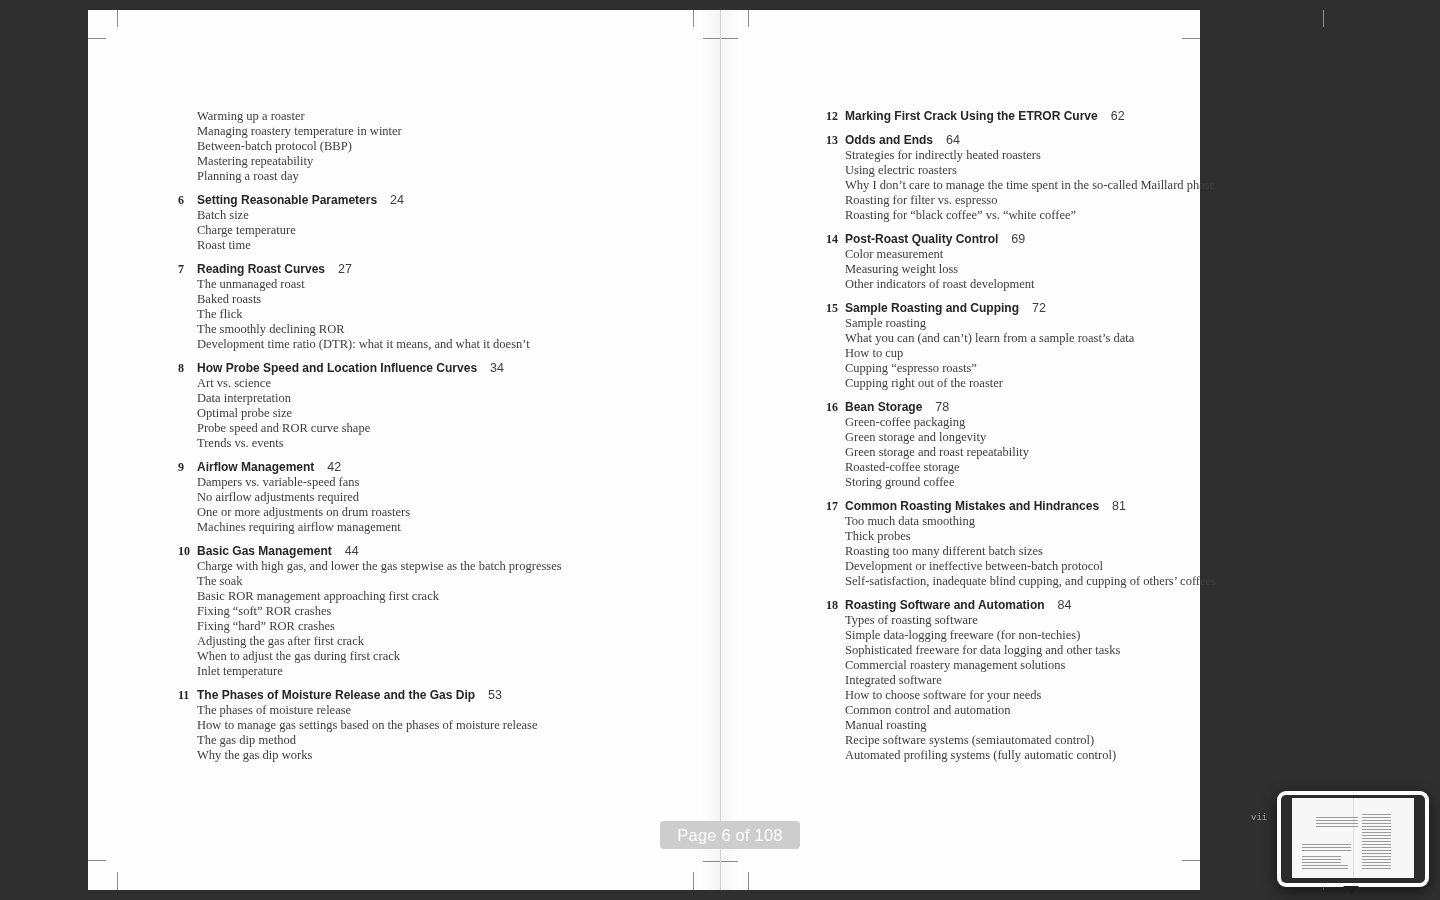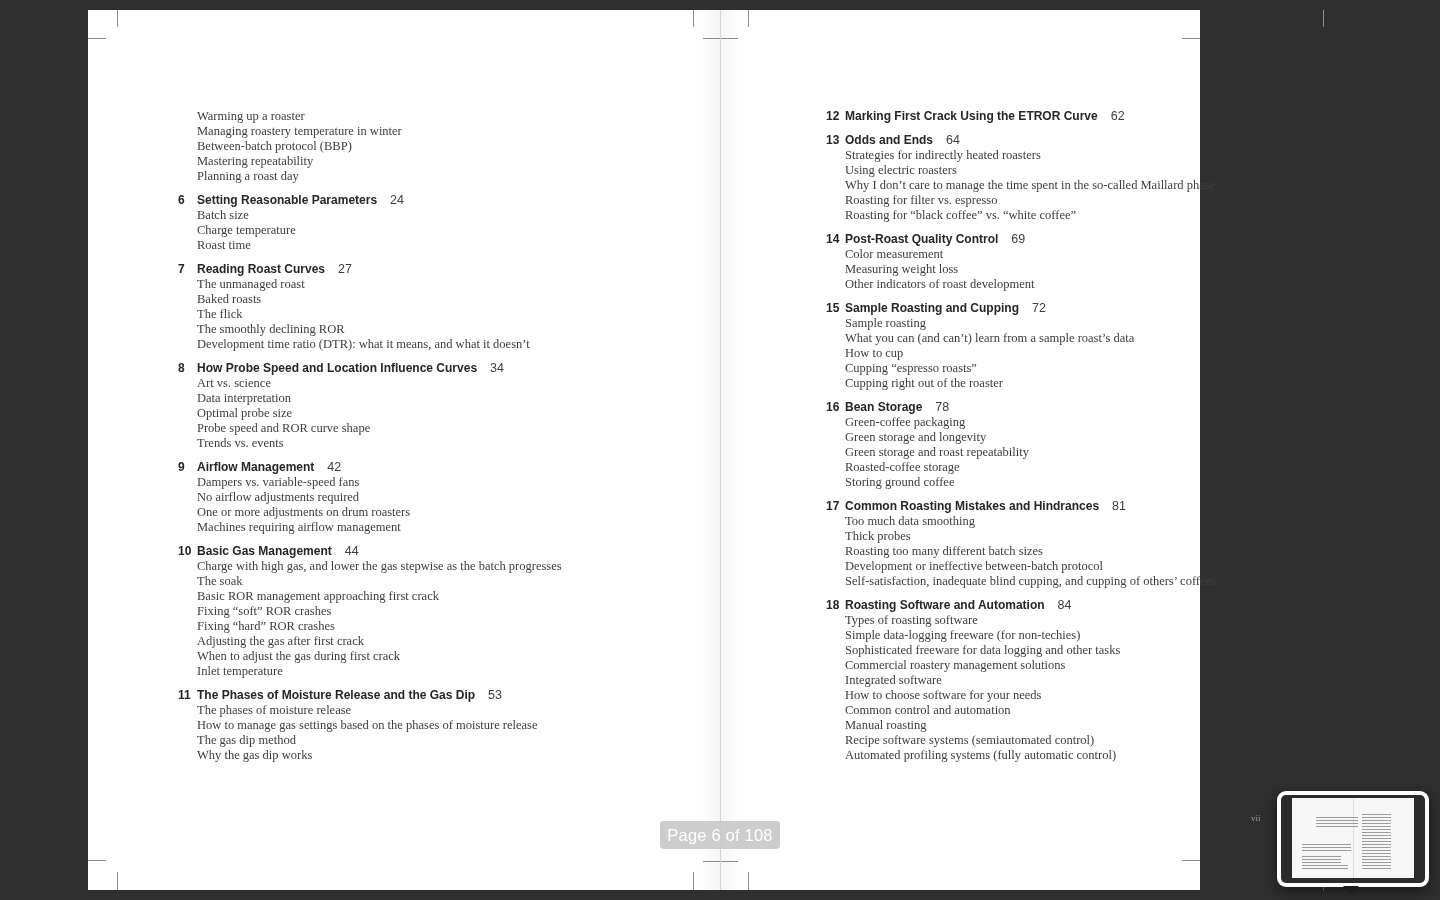--- a/index.html
+++ b/index.html
@@ -37,37 +37,37 @@
   }
   .col-left  { left:90px;  width:505px; }
   .col-right { left:738px; width:505px; }
 
   .toc-section { margin-bottom:9px; }
   .toc-head {
     display:flex; align-items:baseline;
     font-family:"Liberation Sans", sans-serif; font-weight:bold;
     color:#262626; font-size:12px; line-height:15px;
   }
-  .toc-num { width:19px; flex:0 0 19px; }
+  .toc-num { width:19px; flex:0 0 19px;font-family:Liberation Serif, serif; }
   .toc-title { white-space:nowrap; }
   .toc-page {
     font-family:Liberation Sans, sans-serif; font-weight:normal;
     color:#3d3d3d; font-size:12.5px; margin-left:13px;
   }
   .toc-item { padding-left:19px; white-space:nowrap; }
 
   
   .folio {
     position:absolute; left:1163px; top:803px;
-    font-family:Liberation Serif, serif; font-size:9px; color:#9a9a9a;
+    font-family:Liberation Mono, monospace; font-size:9px; color:#9a9a9a;
   }
 
   
   .page-pill {
-    position:absolute; left:660px; top:821px; width:120px; height:28px;
+    position:absolute; left:660px; top:821px; width:140px; height:28px;
     background:rgba(201,201,201,0.92); border-radius:4px;
     display:flex; align-items:center; justify-content:center;
     color:#ffffff; font-size:16.5px; font-family:"Liberation Sans", sans-serif;
     letter-spacing:0.2px;
     text-align:center;
   }
 
   
   .thumb-popup {
     position:absolute; left:1277px; top:791px; width:152px; height:96px;

